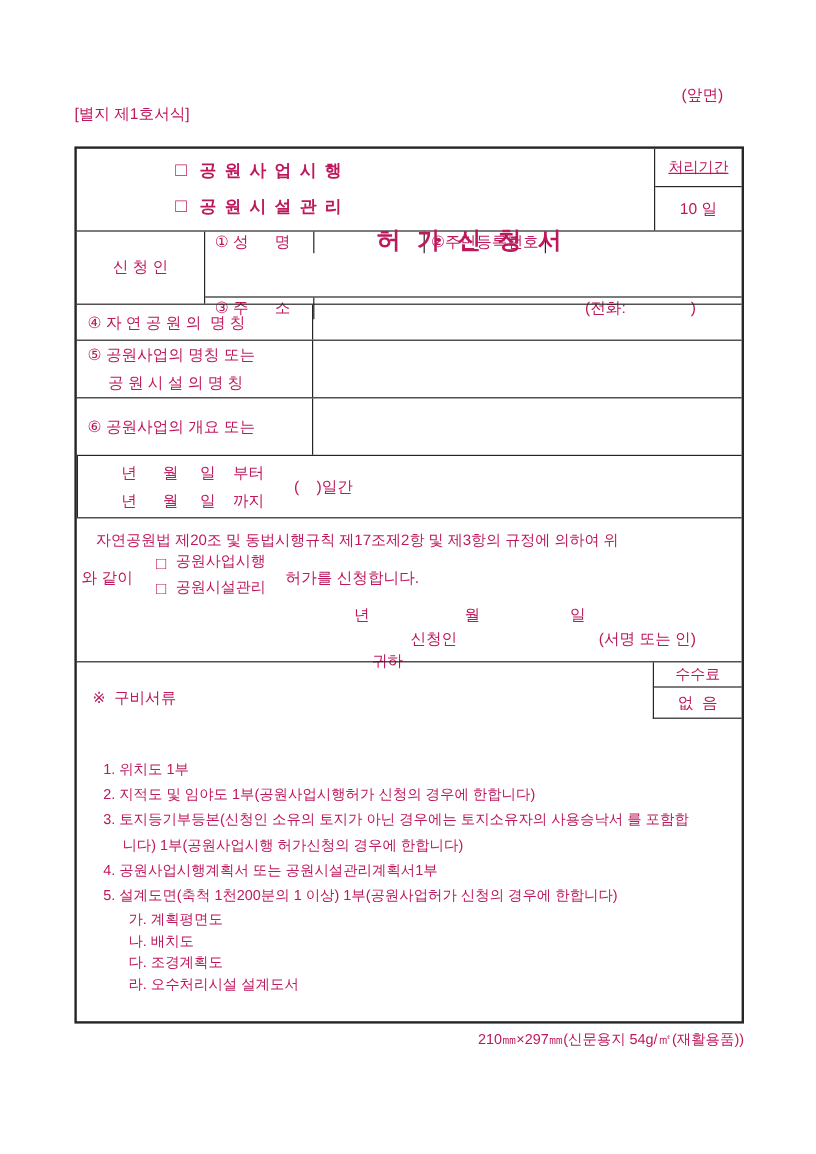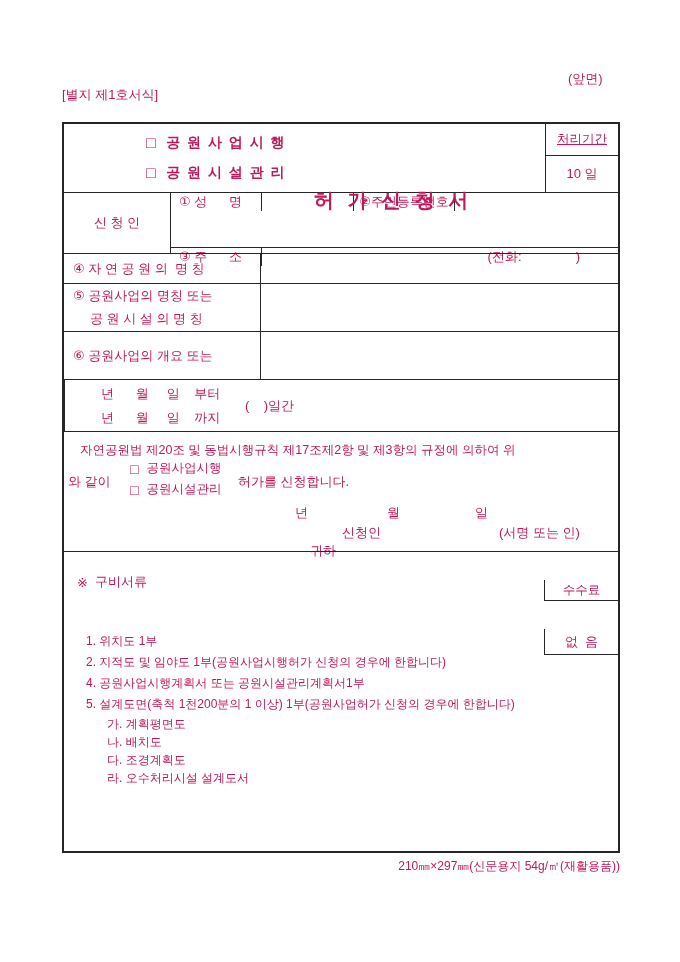--- a/index.html
+++ b/index.html
@@ -71,21 +71,21 @@
   .d-month { left:323px; top:72px; }
   .d-day   { left:411px; top:72px; }
   .d-applicant { left:278px; top:92px; }
   .d-sign { left:435px; top:92px; }
   .d-recipient { left:246px; top:110px; }
 
   
   .r-docs { height:300px; position:relative; font-size:13px; }
   .doc-notice { position:absolute; left:13px; top:21px; display:flex; gap:7px; align-items:center; }
   .fee-box { position:absolute; top:0; right:0; width:74px; }
-  .fee-h, .fee-v { border-left:1.5px solid #262626; border-bottom:1.5px solid #262626; display:flex; align-items:center; justify-content:center; white-space:pre;margin-top:28px; }
+  .fee-h, .fee-v { border-left:1.5px solid #262626; border-bottom:1.5px solid #262626; display:flex; align-items:center; justify-content:center; white-space:pre; }
   .fee-h { height:21px; font-size:12.5px; }
   .fee-v { height:26px; font-size:13px; }
   .doc-items { position:absolute; left:22px; top:79px; width:552px; font-size:12px; }
   .doc-item { white-space:pre-line; padding-left:16px; text-indent:-16px; line-height:21px; }
   .doc-item.sub { padding-left:21px; text-indent:0; line-height:18px; }
 
   .footer { position:absolute; top:858px; right:60px; font-size:12px; white-space:pre; }
 </style>
 </head>
 <body>
@@ -190,20 +190,22 @@
         <span>※</span>
         <span>구비서류</span>
       </div>
       <div class="fee-box">
         <div class="fee-h">수수료</div>
         <div class="fee-v">없  음</div>
       </div>
       <div class="doc-items">
         <div class="doc-item">1. 위치도 1부</div>
         <div class="doc-item">2. 지적도 및 임야도 1부(공원사업시행허가 신청의 경우에 한합니다)</div>
+        <div class="doc-item">3. 토지등기부등본(신청인 소유의 토지가 아닌 경우에는 토지소유자의 사용승낙서 를 포함합
+니다) 1부(공원사업시행 허가신청의 경우에 한합니다)</div>
         <div class="doc-item">4. 공원사업시행계획서 또는 공원시설관리계획서1부</div>
         <div class="doc-item">5. 설계도면(축척 1천200분의 1 이상) 1부(공원사업허가 신청의 경우에 한합니다)</div>
         <div class="doc-item sub">가. 계획평면도</div>
         <div class="doc-item sub">나. 배치도</div>
         <div class="doc-item sub">다. 조경계획도</div>
         <div class="doc-item sub">라. 오수처리시설 설계도서</div>
       </div>
     </div>
 
   </div>

